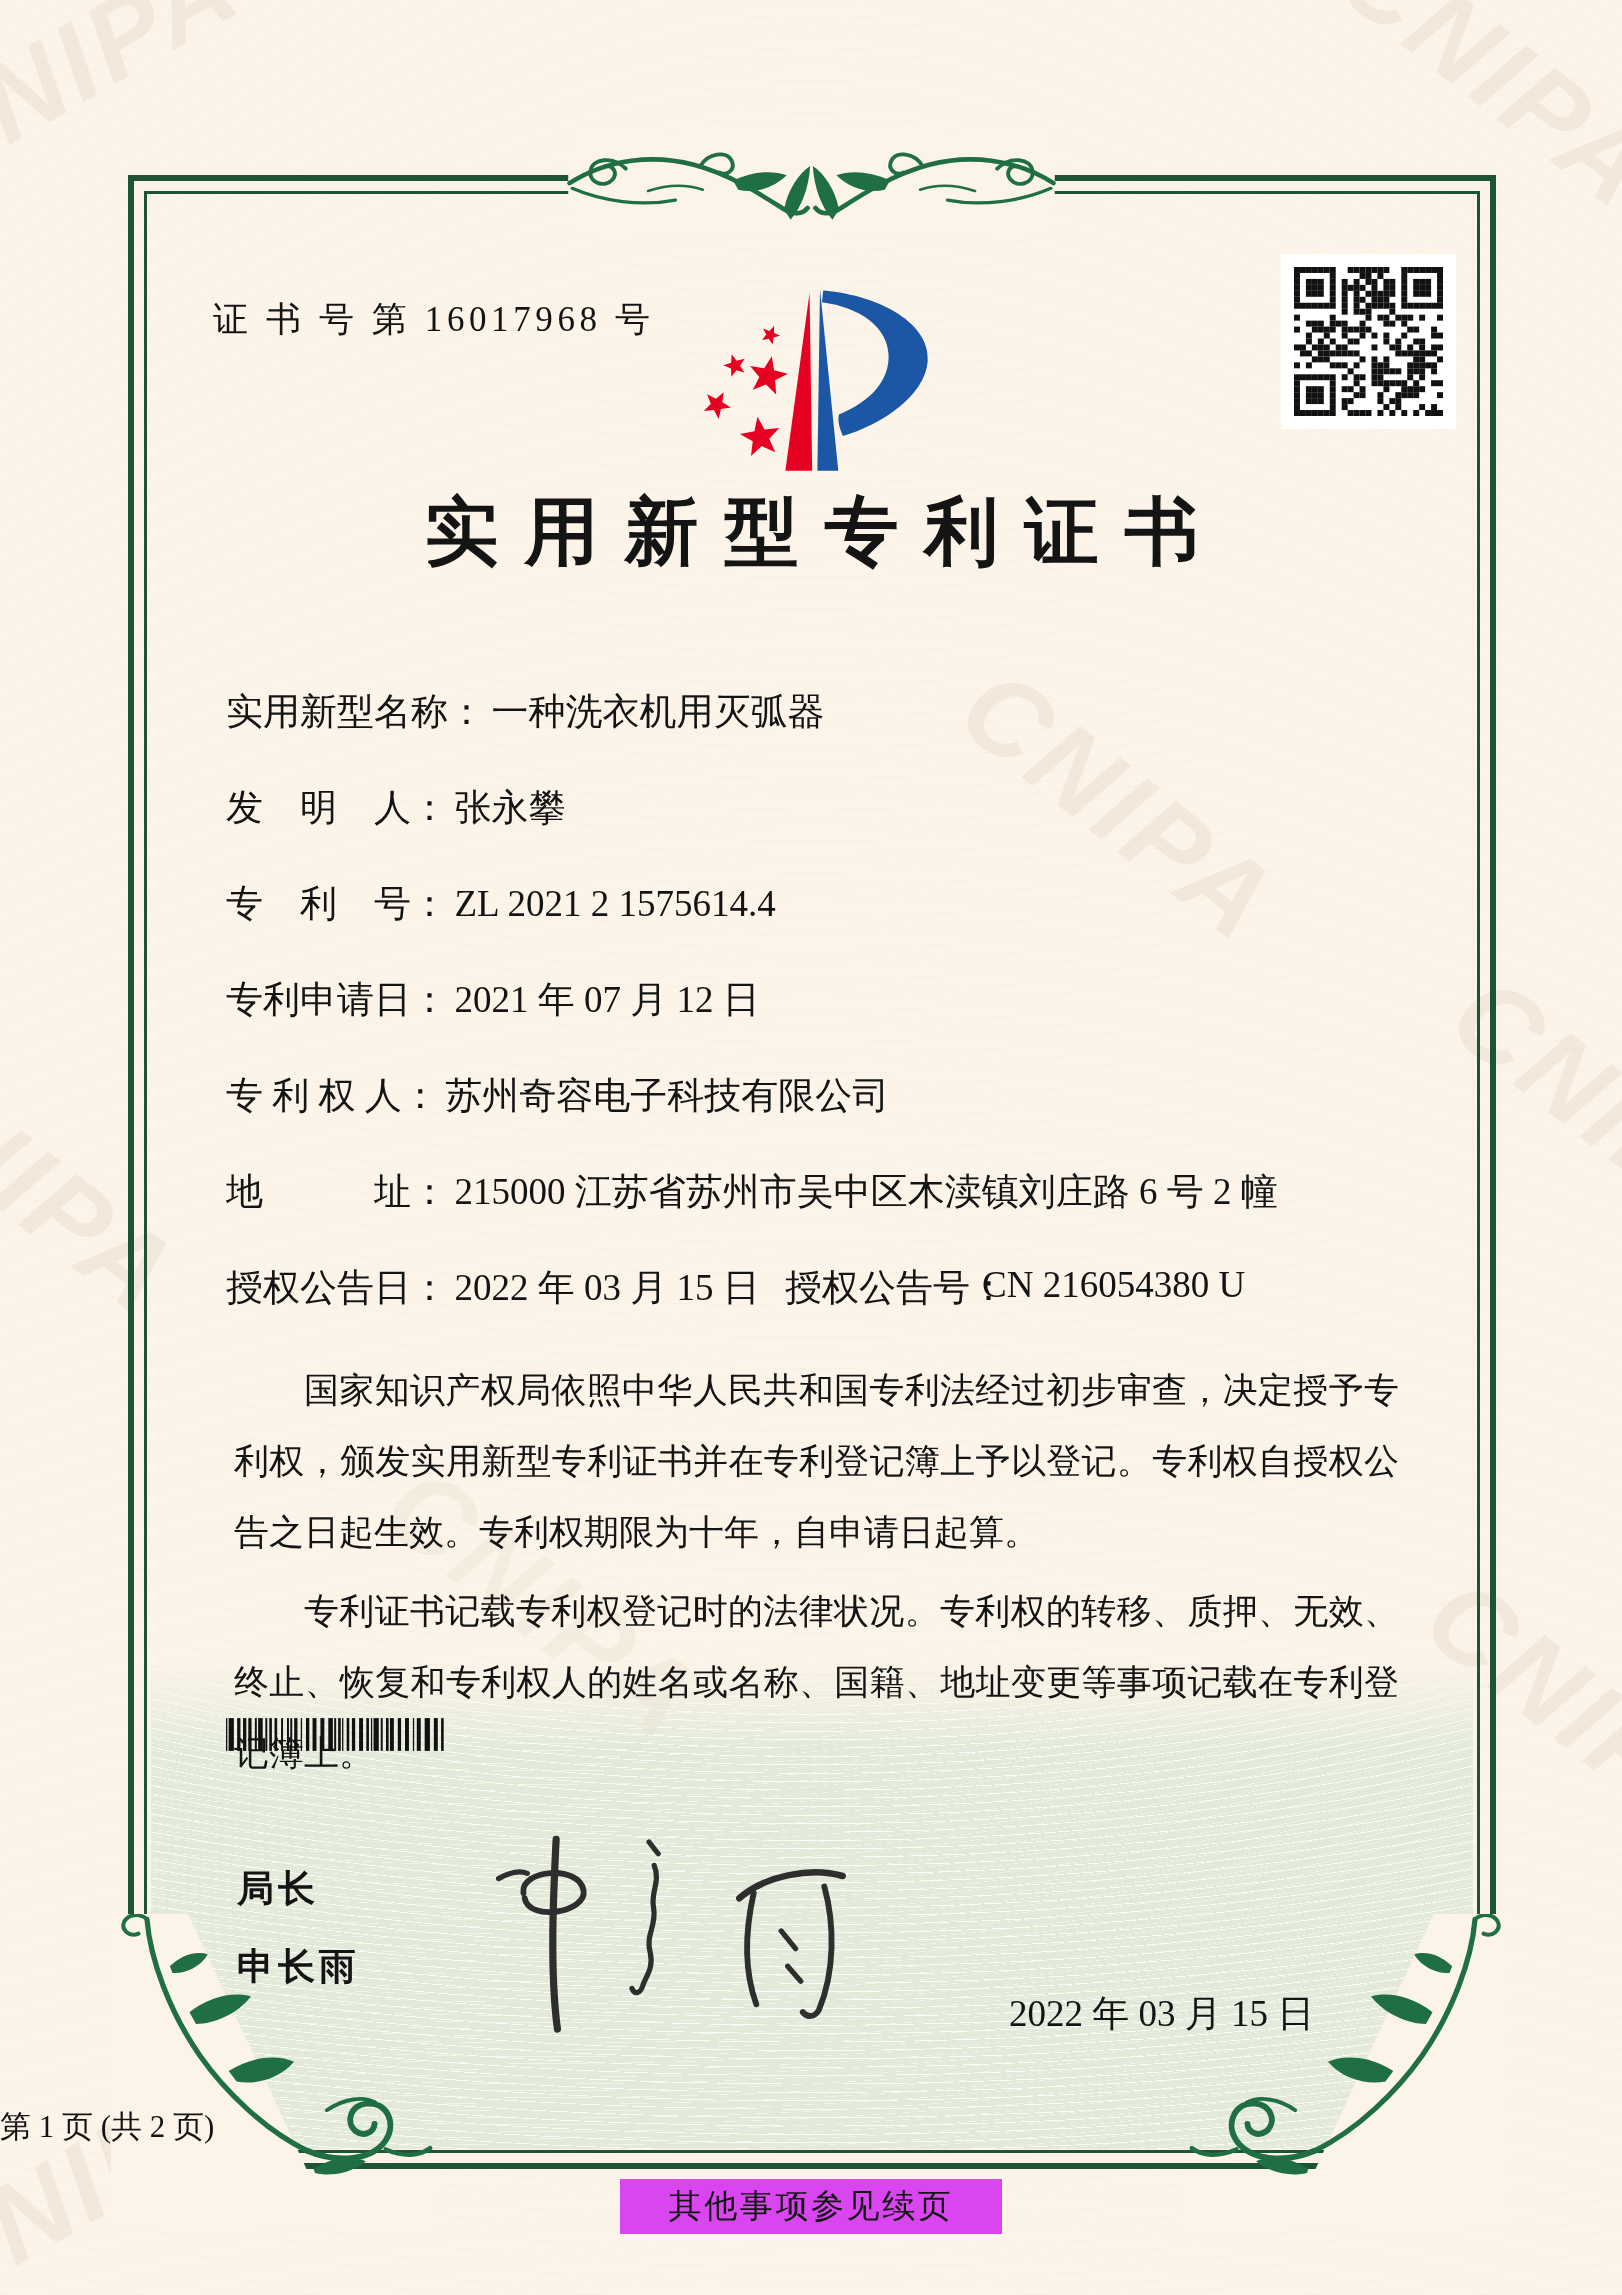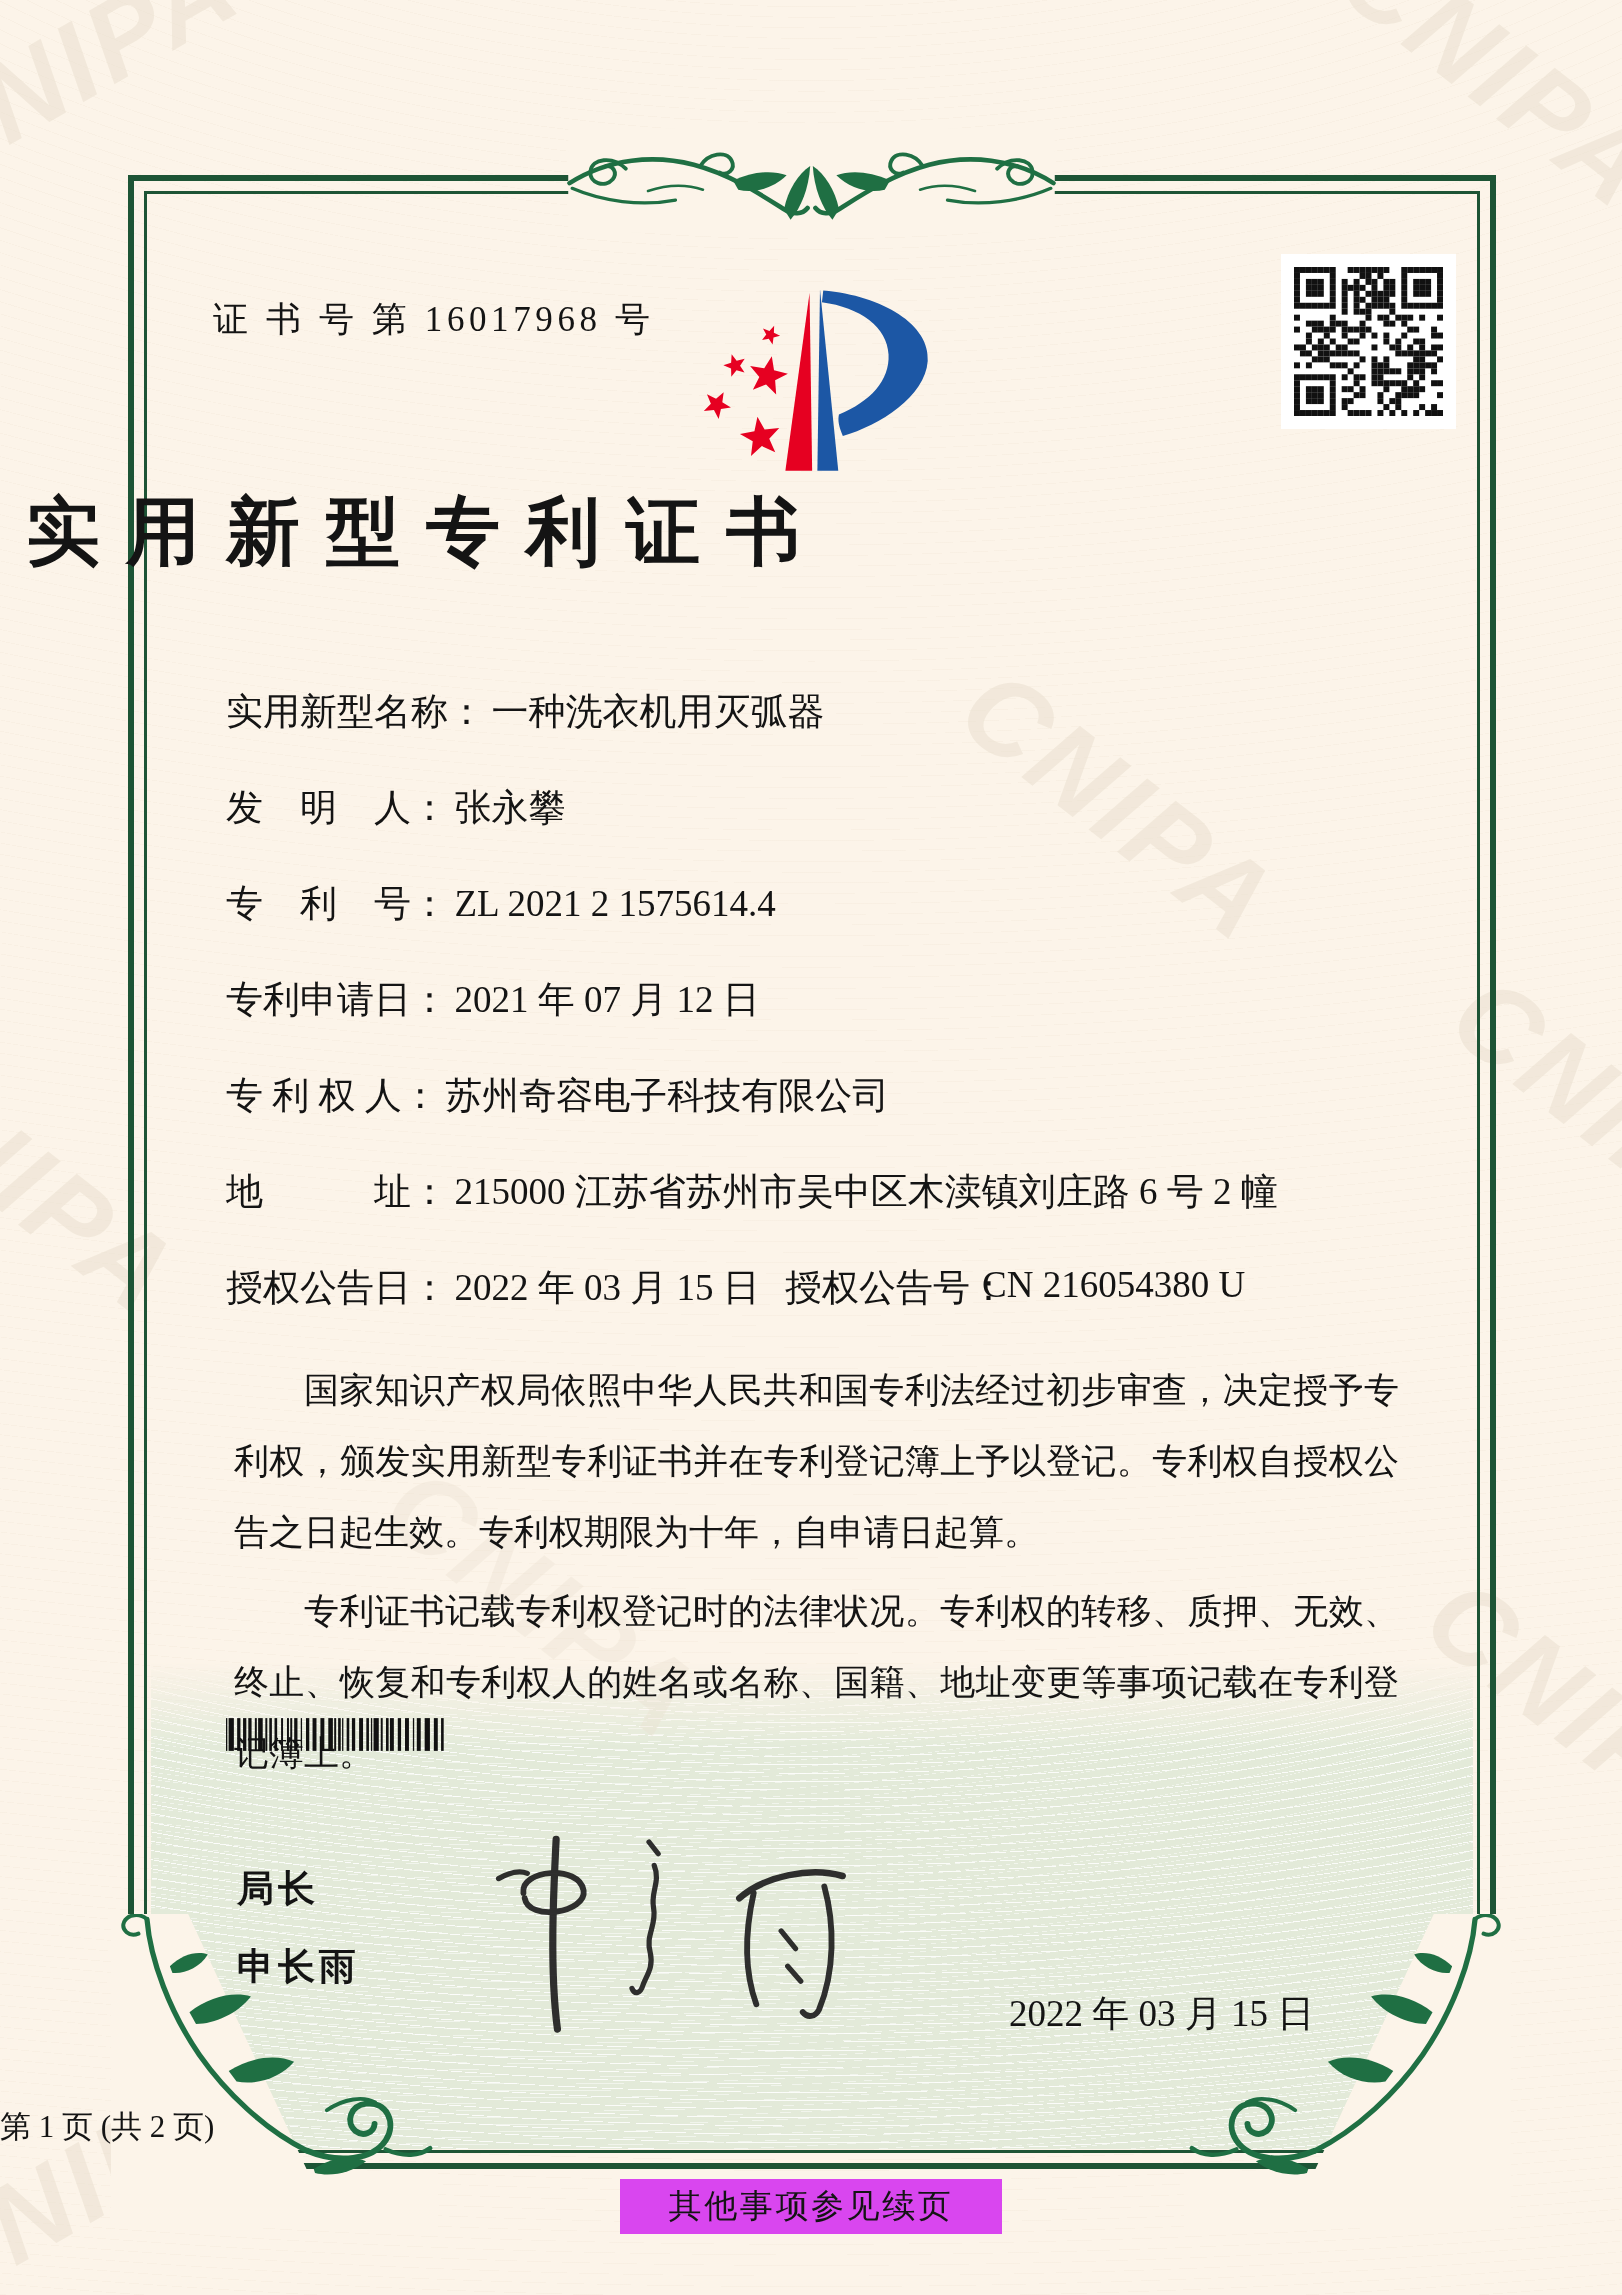--- a/index.html
+++ b/index.html
@@ -38,21 +38,21 @@
     border:3.3px solid #1d5435;
   }
   .ornament{position:absolute; z-index:5;}
   .content{position:absolute; inset:0; z-index:6;}
   .content > *{position:absolute;}
   .cert-line{left:213px; top:296px; font-size:35px; letter-spacing:4.6px;}
   .logo-svg{left:674px; top:250px;}
   .qr-wrap{left:1281px; top:254px; width:175px; height:175px; background:#ffffff;}
   .qr-wrap svg{position:absolute; left:13px; top:13px;}
   .doc-title{
-    left:0; top:483px; width:100%; text-align:left;
+    left:0; top:483px; width:100%; text-align:center;
     font-size:74px; font-weight:bold; letter-spacing:26px; text-indent:26px;
   }
   .fields{left:226px; top:687px; width:1184px;}
   .field-row{position:relative; height:37px; margin-bottom:59px; font-size:37px; white-space:nowrap;font-family:Liberation Serif, serif;}
   .field-label{display:inline;}
   .field-value{display:inline; margin-left:6.5px;}
   .grant-no-label{position:absolute; left:548px; top:0;margin-left:11px;}
   .grant-no-value{position:absolute; left:756px; top:0;}
   .paragraphs{left:226px; top:1347px; width:1181px; font-size:35px; line-height:71px; text-align:justify;}
   .paragraphs p{margin:8px; text-indent:2em;}

